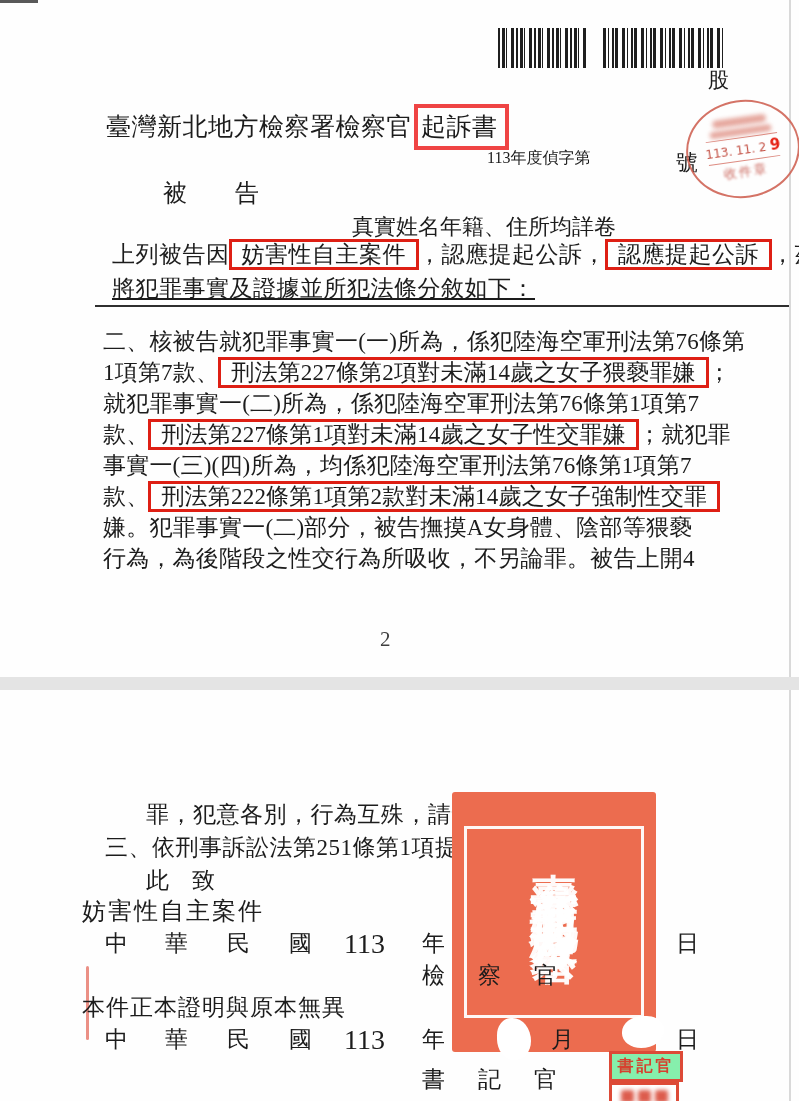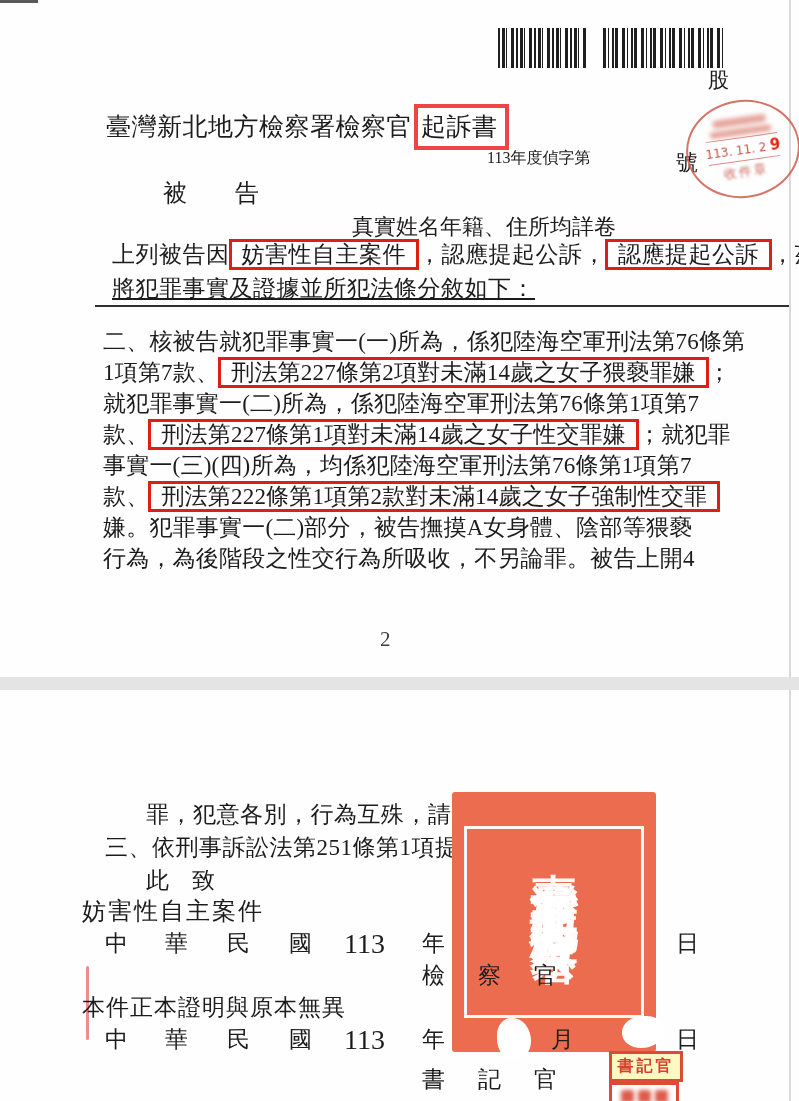--- a/index.html
+++ b/index.html
@@ -63,21 +63,21 @@
   
   .seal{left:452px;top:792px;width:204px;height:260px;background:#ec6c4f;border-radius:3px;z-index:1;}
   .seal-inner{position:absolute;left:12px;top:34px;width:174px;height:186px;
     border:3px solid rgba(255,255,255,.95);display:flex;align-items:center;justify-content:center;overflow:hidden;}
   .seal-txt{writing-mode:vertical-rl;font-size:48px;line-height:60px;letter-spacing:8px;
     color:rgba(255,255,255,.96);font-weight:bold;height:182px;margin-top:8px;}
   .blob{position:absolute;background:#fff;z-index:2;}
   .blob1{left:497px;top:1018px;width:34px;height:42px;border-radius:45% 60% 50% 55%;}
   .blob2{left:622px;top:1016px;width:42px;height:32px;border-radius:55% 45% 60% 50%;}
   
-  .cstamp{left:609px;top:1051px;width:68px;height:25px;border:3px solid #dd4a37;background:#fef9c3;
+  .cstamp{left:609px;top:1051px;width:68px;height:25px;border:3px solid #dd4a37;background:#86efac;
     z-index:3;display:flex;align-items:center;justify-content:center;}
   .cstamp span{font-size:16px;font-weight:bold;color:#d7402e;letter-spacing:3px;white-space:nowrap;}
   .nstamp{left:609px;top:1082px;width:64px;height:19px;border:3px solid #dd4a37;border-bottom:none;background:#fff;
     z-index:3;display:flex;align-items:center;justify-content:center;gap:4px;padding-top:2px;}
   .nstamp i{display:block;width:13px;height:13px;background:#d7402e;filter:blur(2px);opacity:.85;border-radius:2px;}
 </style>
 </head>
 <body>
 
 <div class="abs corner-mark"></div>

